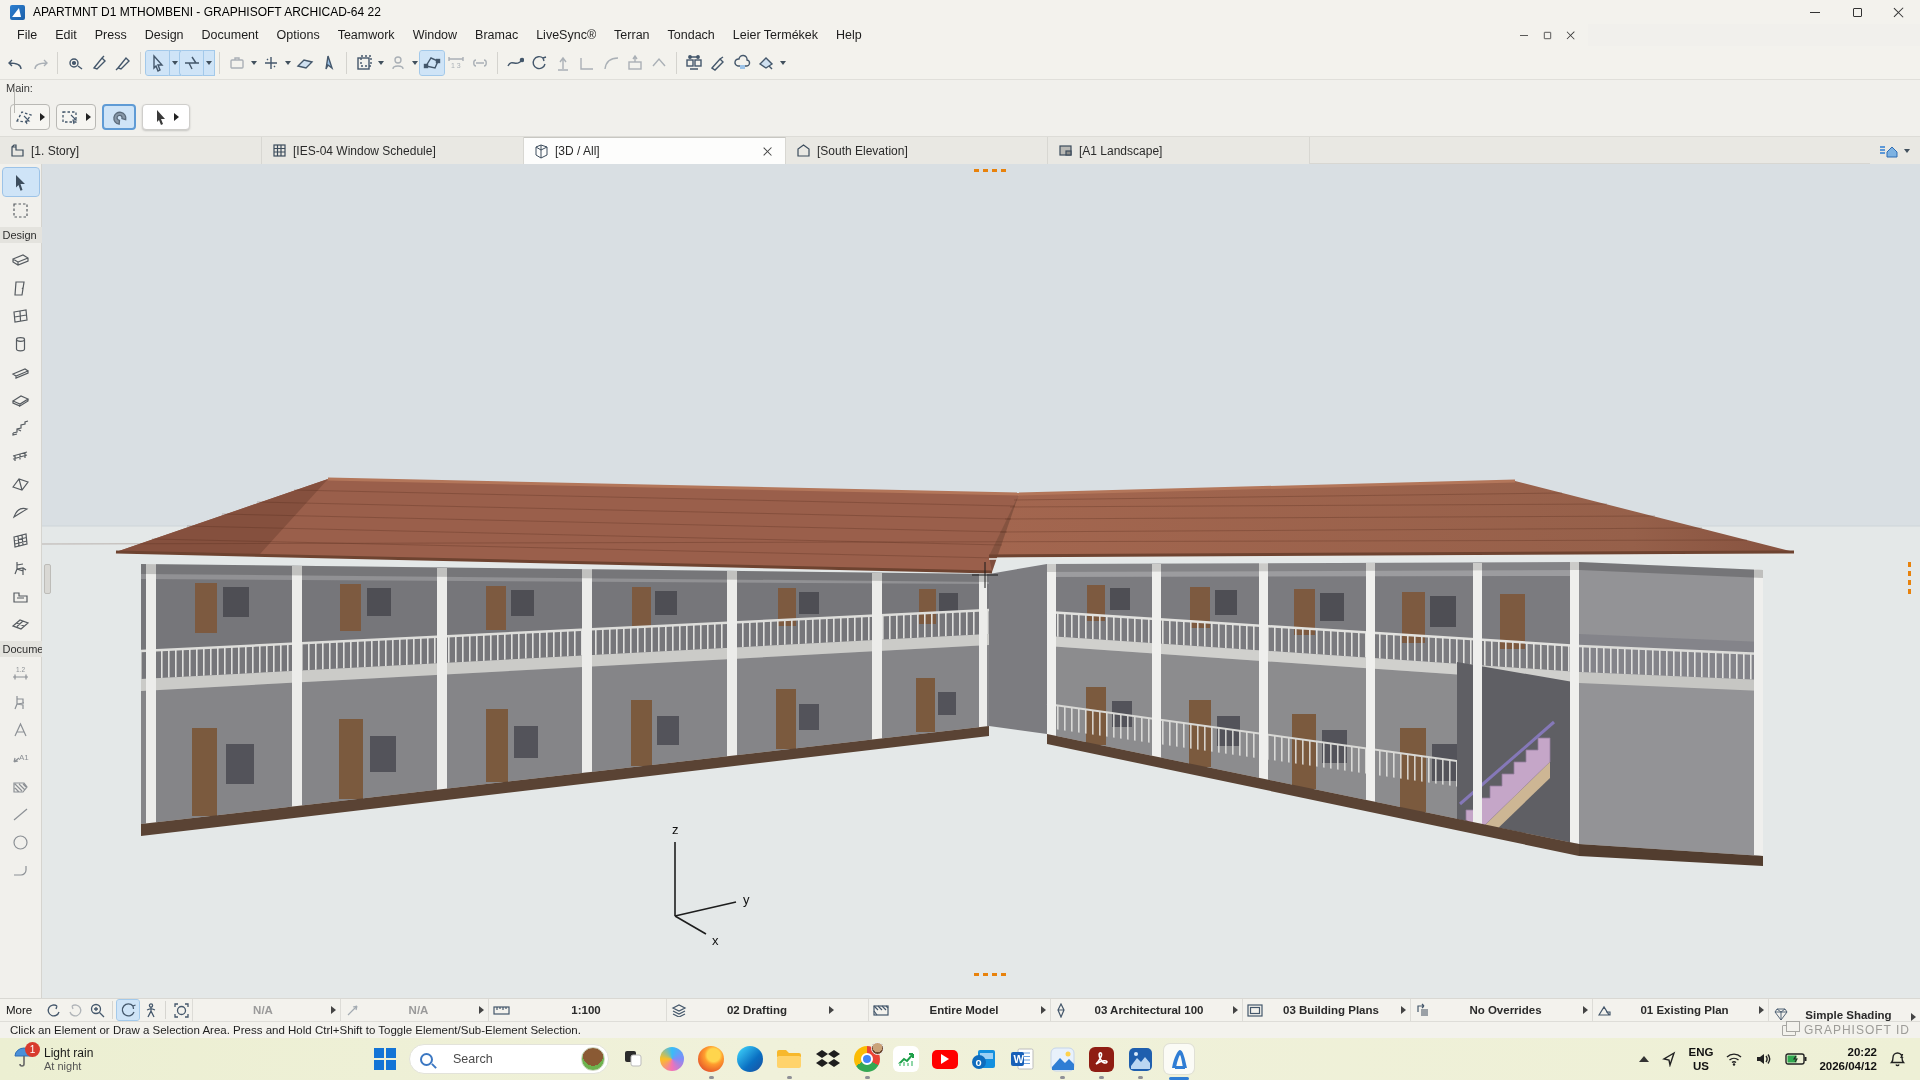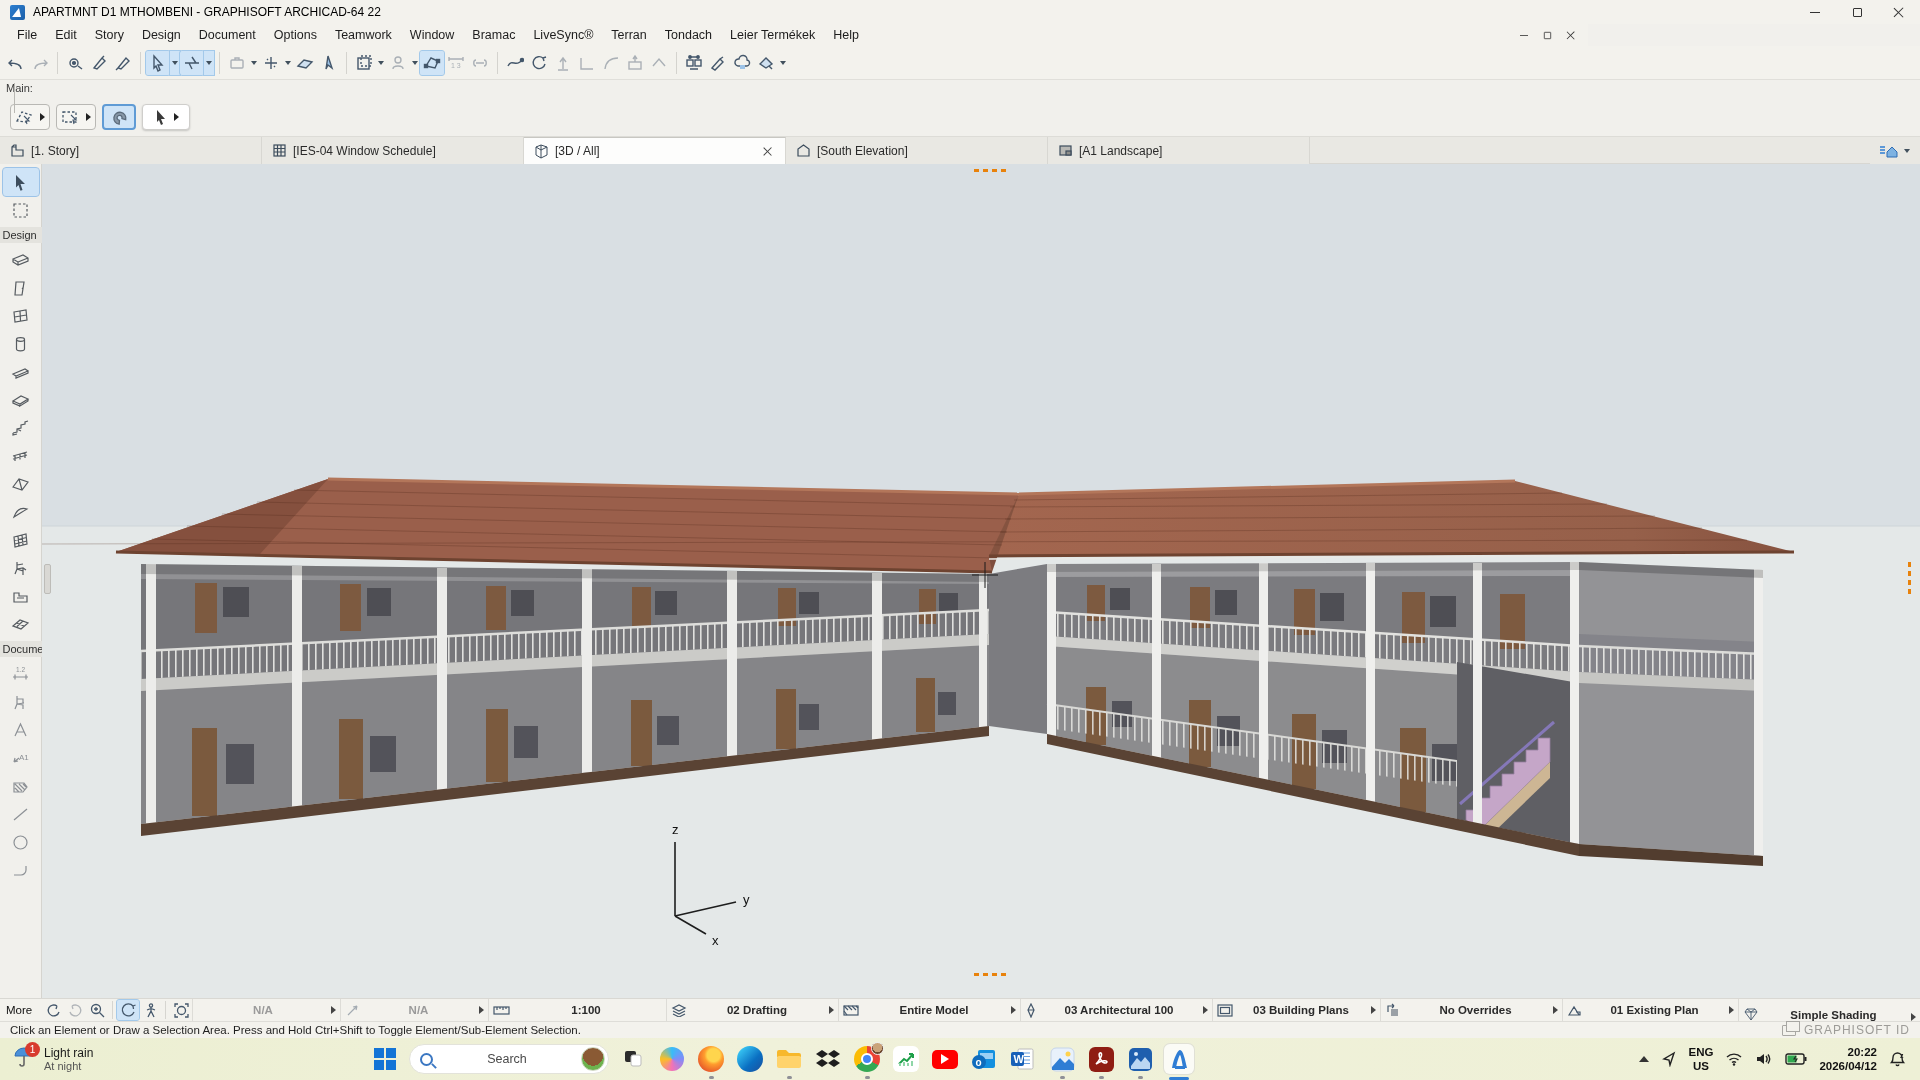--- a/index.html
+++ b/index.html
@@ -122,21 +122,21 @@
   #weather .w1 { font-size:12px; color:#1a1a1a; }
   #weather .w2 { font-size:11px; color:#555; }
   #task-center { display:flex; align-items:center; gap:9px; }
   .tk { width:30px; height:30px; border-radius:6px; display:flex; align-items:center; justify-content:center; position:relative; flex:none; }
   .tk .rundot { position:absolute; bottom:-5px; left:13px; width:5px; height:3px; border-radius:2px; background:#8f9097; }
   .tk.active-app { background:#fbfbf6; box-shadow:0 0 0 1px #e0e0d5; }
   .tk.active-app .runbar { position:absolute; bottom:-6px; left:5px; width:20px; height:3.5px; border-radius:2px; background:#2f7dd4; }
   #start-btn { display:grid; grid-template-columns:10px 10px; grid-template-rows:10px 10px; gap:2px; }
   #start-btn div { background:#1374d6; }
   #search-pill { width:200px; height:30px; background:#fff; border:1px solid #e3e3da; border-radius:16px;
-    display:flex; align-items:center; padding:0 3px 0 10px; gap:20px;text-align:center; }
+    display:flex; align-items:center; padding:0 3px 0 10px; gap:20px; }
   #search-pill .mag { width:13px; height:13px; border:2px solid #3b77c2; border-radius:50%; position:relative; }
   #search-pill .mag::after { content:""; position:absolute; left:9px; top:10px; width:6px; height:2px; background:#3b77c2; transform:rotate(45deg); }
   #search-pill .ph { color:#4a4a4a; font-size:12.5px; flex:1; }
   #search-img { width:24px; height:24px; border-radius:12px; background:radial-gradient(circle at 50% 35%,#8a5a34 0 55%,#6db24e 56%); border:1px solid #cfd8c2; }
   #tray { margin-left:auto; display:flex; align-items:center; gap:12px; padding-right:14px; }
   #tray svg { stroke:#222; fill:none; stroke-width:1.4; }
   .tray-txt { font-size:11.5px; color:#111; text-align:center; line-height:1.25;font-weight:bold; }
   .tray-clock { text-align:right; }
   #chevron-up { width:0; height:0; border-left:5px solid transparent; border-right:5px solid transparent; border-bottom:6px solid #333; }
 </style>
@@ -155,21 +155,21 @@
       </div>
     <div class="win-btn">
         <div class="glyph-close"></div>
       </div>
   </div>
 </div>
 
 <div id="menubar">
   <span class="menu-item">File</span>
   <span class="menu-item">Edit</span>
-  <span class="menu-item">Story</span>
+  <span class="menu-item">Press</span>
   <span class="menu-item">Design</span>
   <span class="menu-item">Document</span>
   <span class="menu-item">Options</span>
   <span class="menu-item">Teamwork</span>
   <span class="menu-item">Window</span>
   <span class="menu-item">Bramac</span>
   <span class="menu-item">LiveSync®</span>
   <span class="menu-item">Terran</span>
   <span class="menu-item">Tondach</span>
   <span class="menu-item">Leier Termékek</span>
@@ -788,21 +788,21 @@
       </svg>
     <span class="lab">1:100</span>
   </div>
   <div class="qseg" style="width:172px;align-items:center;">
     <svg width="16" height="14">
         <path d="M2,5 L8,2 L14,5 L8,8 Z M2,8 L8,11 L14,8 M2,11 L8,14 L14,11"></path>
       </svg>
     <span class="lab">02 Drafting</span>
       <div class="fly"></div>
   </div>
-  <div class="qseg" style="width:182px;">
+  <div class="qseg" style="width:182px;margin-left:30px;">
     <svg width="16" height="13">
         <rect x="1" y="2" width="14" height="9"></rect>
         <path d="M1,2 l4,4 M5,2 l4,4 M9,2 l4,4 M1,7 l3,4 M13,2 l2,2"></path>
       </svg>
     <span class="lab">Entire Model</span>
       <div class="fly"></div>
   </div>
   <div class="qseg" style="width:192px;">
     <svg width="12" height="15">
         <path d="M6,1 L9,7 L6,14 L3,7 Z M3,7 h6"></path>

